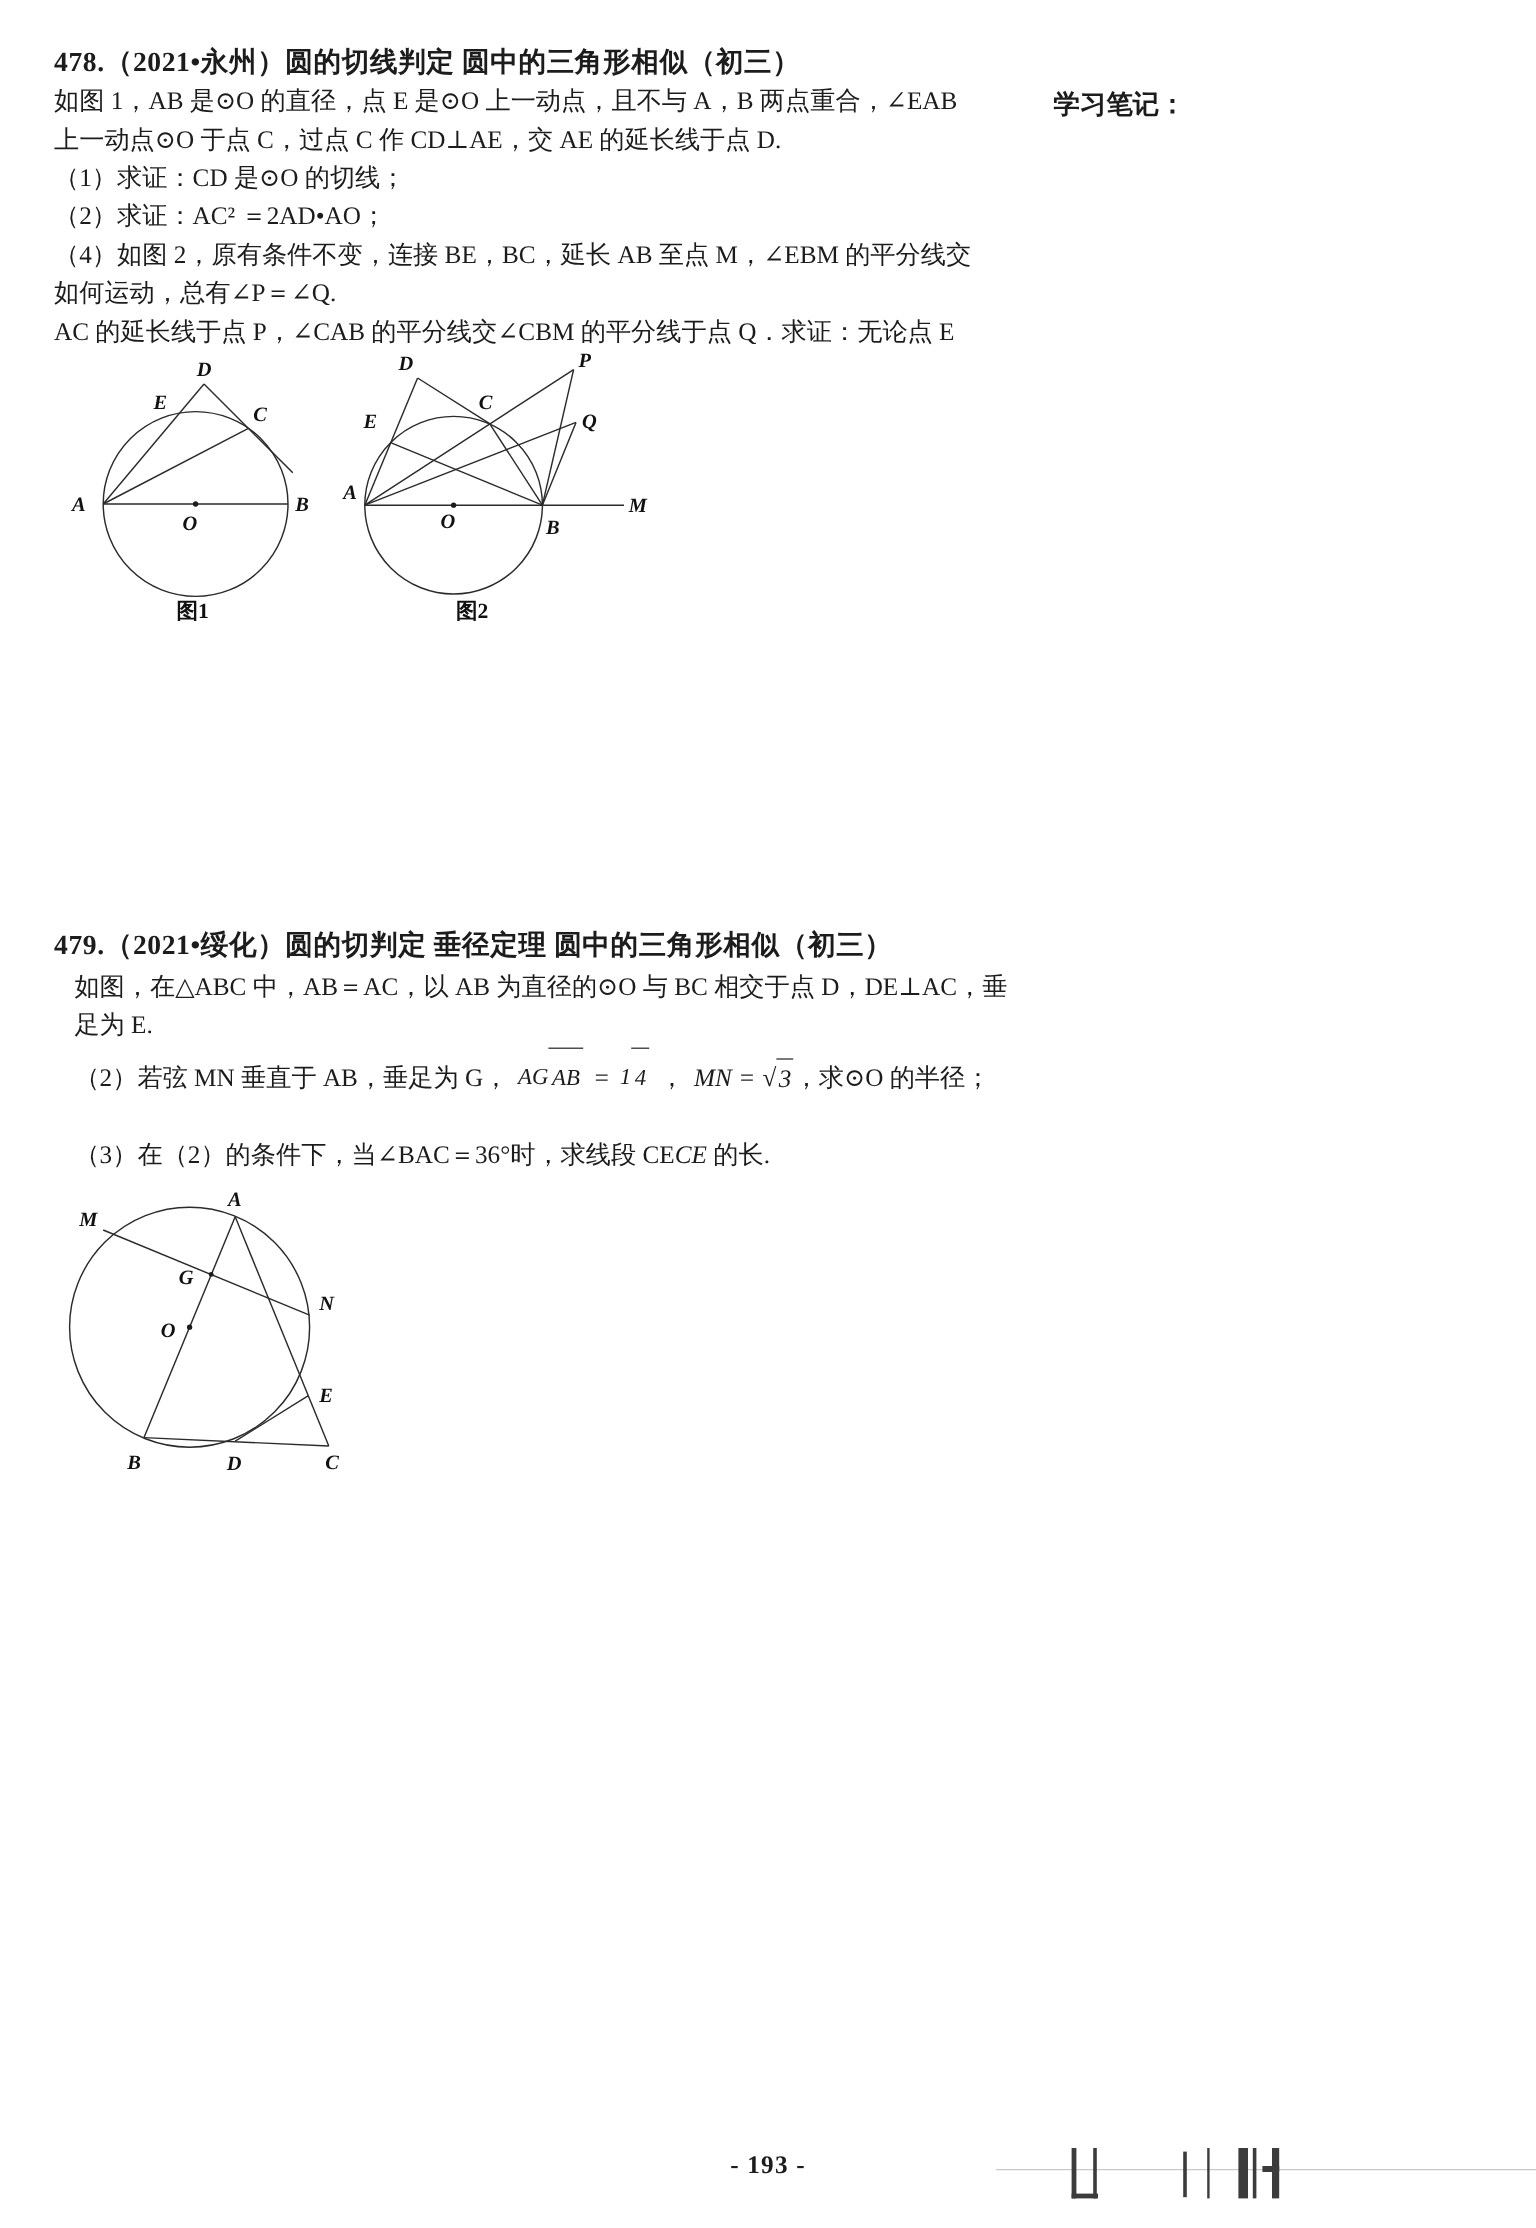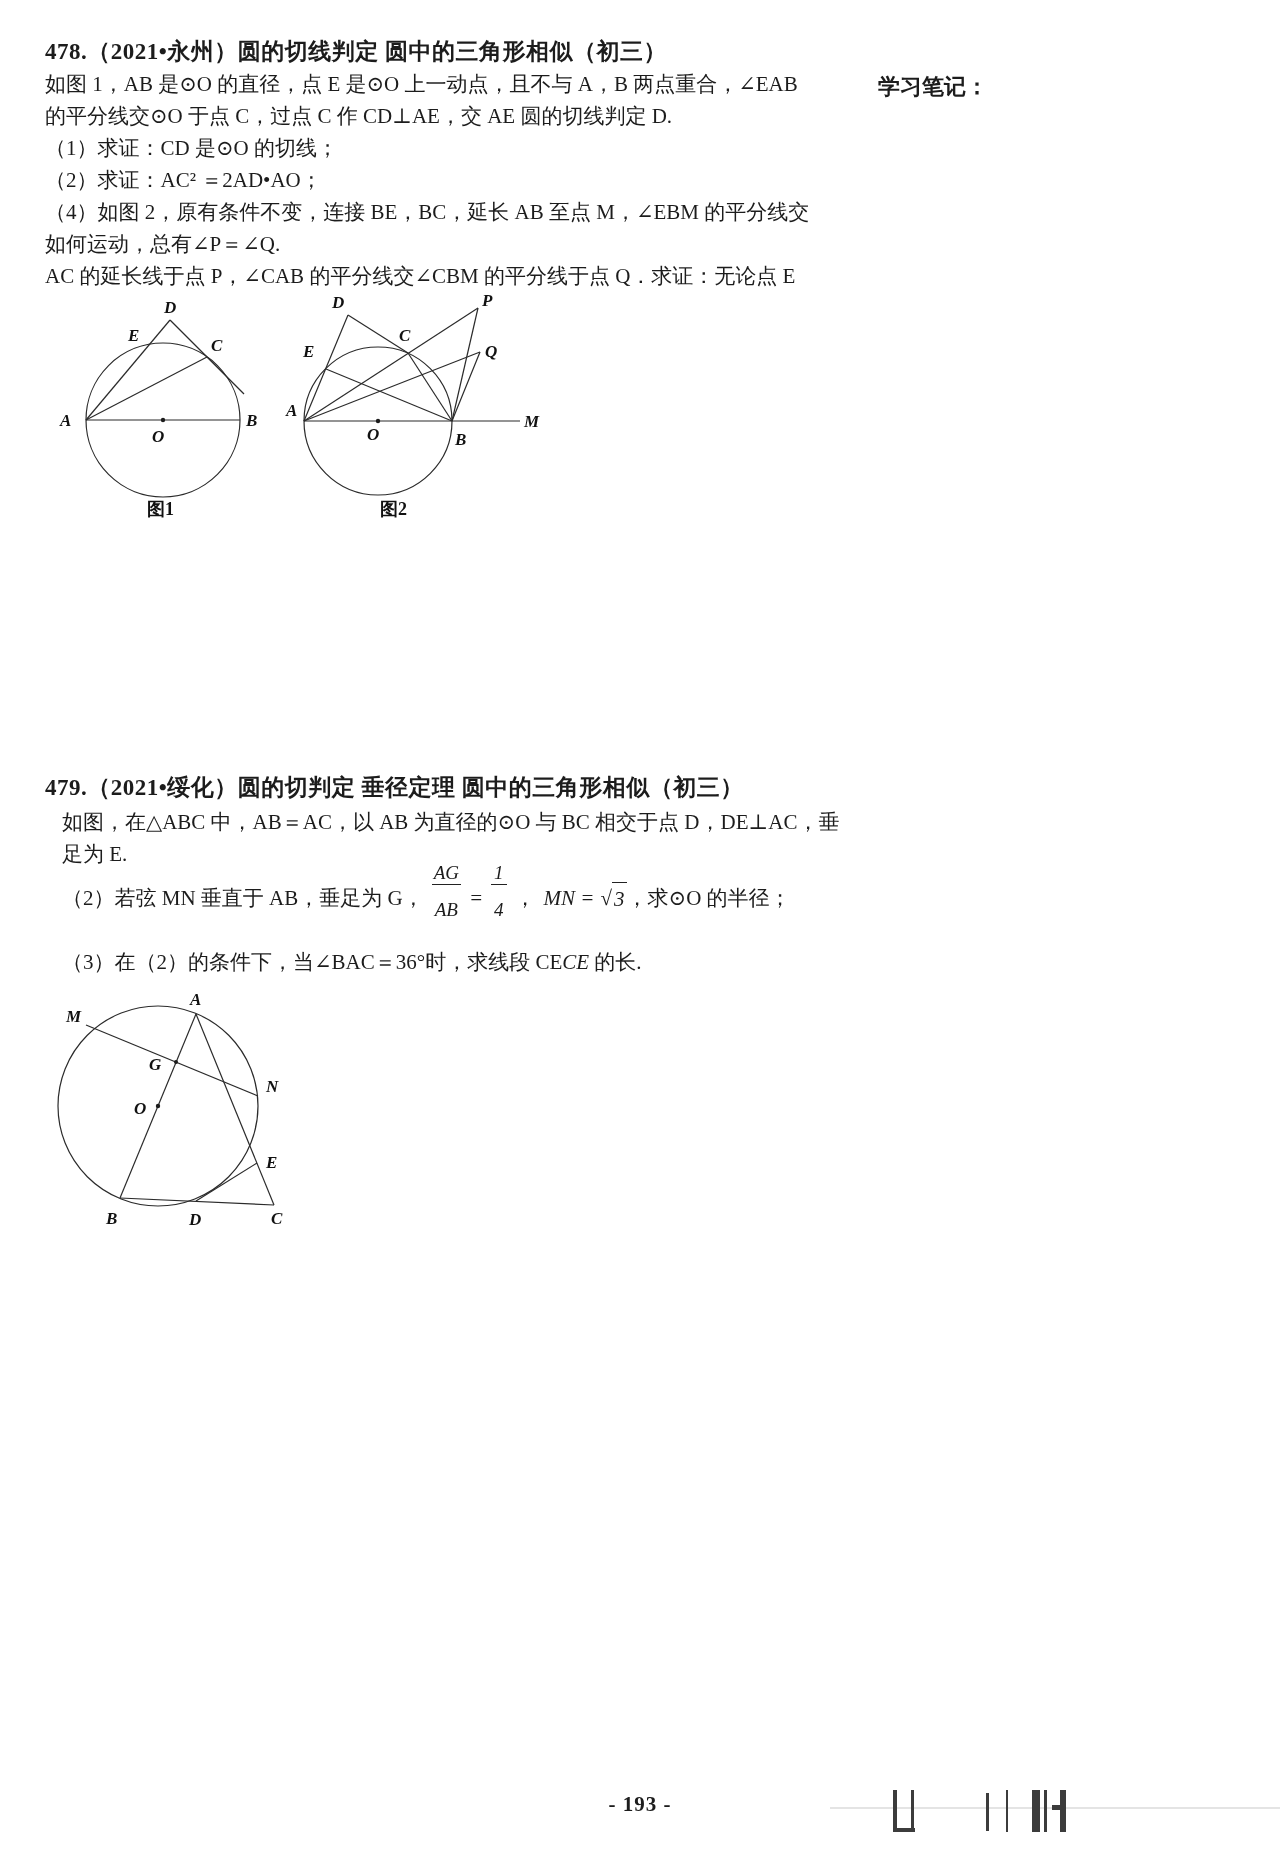--- a/index.html
+++ b/index.html
@@ -8,41 +8,41 @@
     font-family:"Liberation Serif","DejaVu Serif",serif;color:#1c1c1c;
     overflow:hidden;
   }
   .abs{position:absolute;}
   .ptitle{font-size:23px;font-weight:bold;white-space:nowrap;letter-spacing:.5px;}
   .bodyblock{font-size:21px;line-height:32px;width:845px;}
   .bline{white-space:nowrap;}
   .note{font-size:22px;font-weight:bold;font-family:"Liberation Sans","DejaVu Sans",sans-serif;}
   .pageno{left:0;right:0;text-align:center;font-size:21px;font-weight:bold;letter-spacing:1px;}
   .mathline{display:flex;align-items:center;height:56px;font-size:21px;white-space:nowrap;}
-  .frac{display:inline-flex;flex-direction:column;align-items:center;font-style:italic;
+  .frac{display:inline-flex;align-items:center;font-style:italic;
         font-size:19px;line-height:1.15;margin:0 8px;}
   .frac .den{border-top:1.6px solid #222;padding:14px 3px;}
   .mi{font-style:italic;}
   .radical{font-style:italic;margin-left:6px;}
   .radicand{border-top:1.7px solid #222;font-style:italic;padding:0 2px;}
   svg text{font-family:"Liberation Serif","DejaVu Serif",serif;font-style:italic;font-weight:bold;font-size:17px;fill:#111;}
   svg text.cap{font-style:normal;font-weight:bold;font-size:18px;}
 </style>
 </head>
 <body>
 
 <div>
 
   <div class="abs ptitle" style="top:36px;left:45px;">478.（2021•永州）圆的切线判定 圆中的三角形相似（初三）</div>
 
   <div class="abs note" style="top:72px;left:878px;">学习笔记：</div>
 
   <div class="abs bodyblock" style="top:68px;left:45px;">
     <div class="bline">如图 1，AB 是⊙O 的直径，点 E 是⊙O 上一动点，且不与 A，B 两点重合，∠EAB</div>
-    <div class="bline">的平分线交⊙O 于点 C，过点 C 作 CD⊥AE，交 AE 圆的切线判定 D.</div>
+    <div class="bline">上一动点⊙O 于点 C，过点 C 作 CD⊥AE，交 AE 的延长线于点 D.</div>
     <div class="bline">（1）求证：CD 是⊙O 的切线；</div>
     <div class="bline">（2）求证：AC² ＝2AD•AO；</div>
     <div class="bline">（4）如图 2，原有条件不变，连接 BE，BC，延长 AB 至点 M，∠EBM 的平分线交</div>
     <div class="bline">如何运动，总有∠P＝∠Q.</div>
     <div class="bline">AC 的延长线于点 P，∠CAB 的平分线交∠CBM 的平分线于点 Q．求证：无论点 E</div>
   </div>
 
   <div class="abs ptitle" style="top:772px;left:45px;">479.（2021•绥化）圆的切判定 垂径定理 圆中的三角形相似（初三）</div>
 
   <div class="abs bodyblock" style="top:806px;left:62px;">

